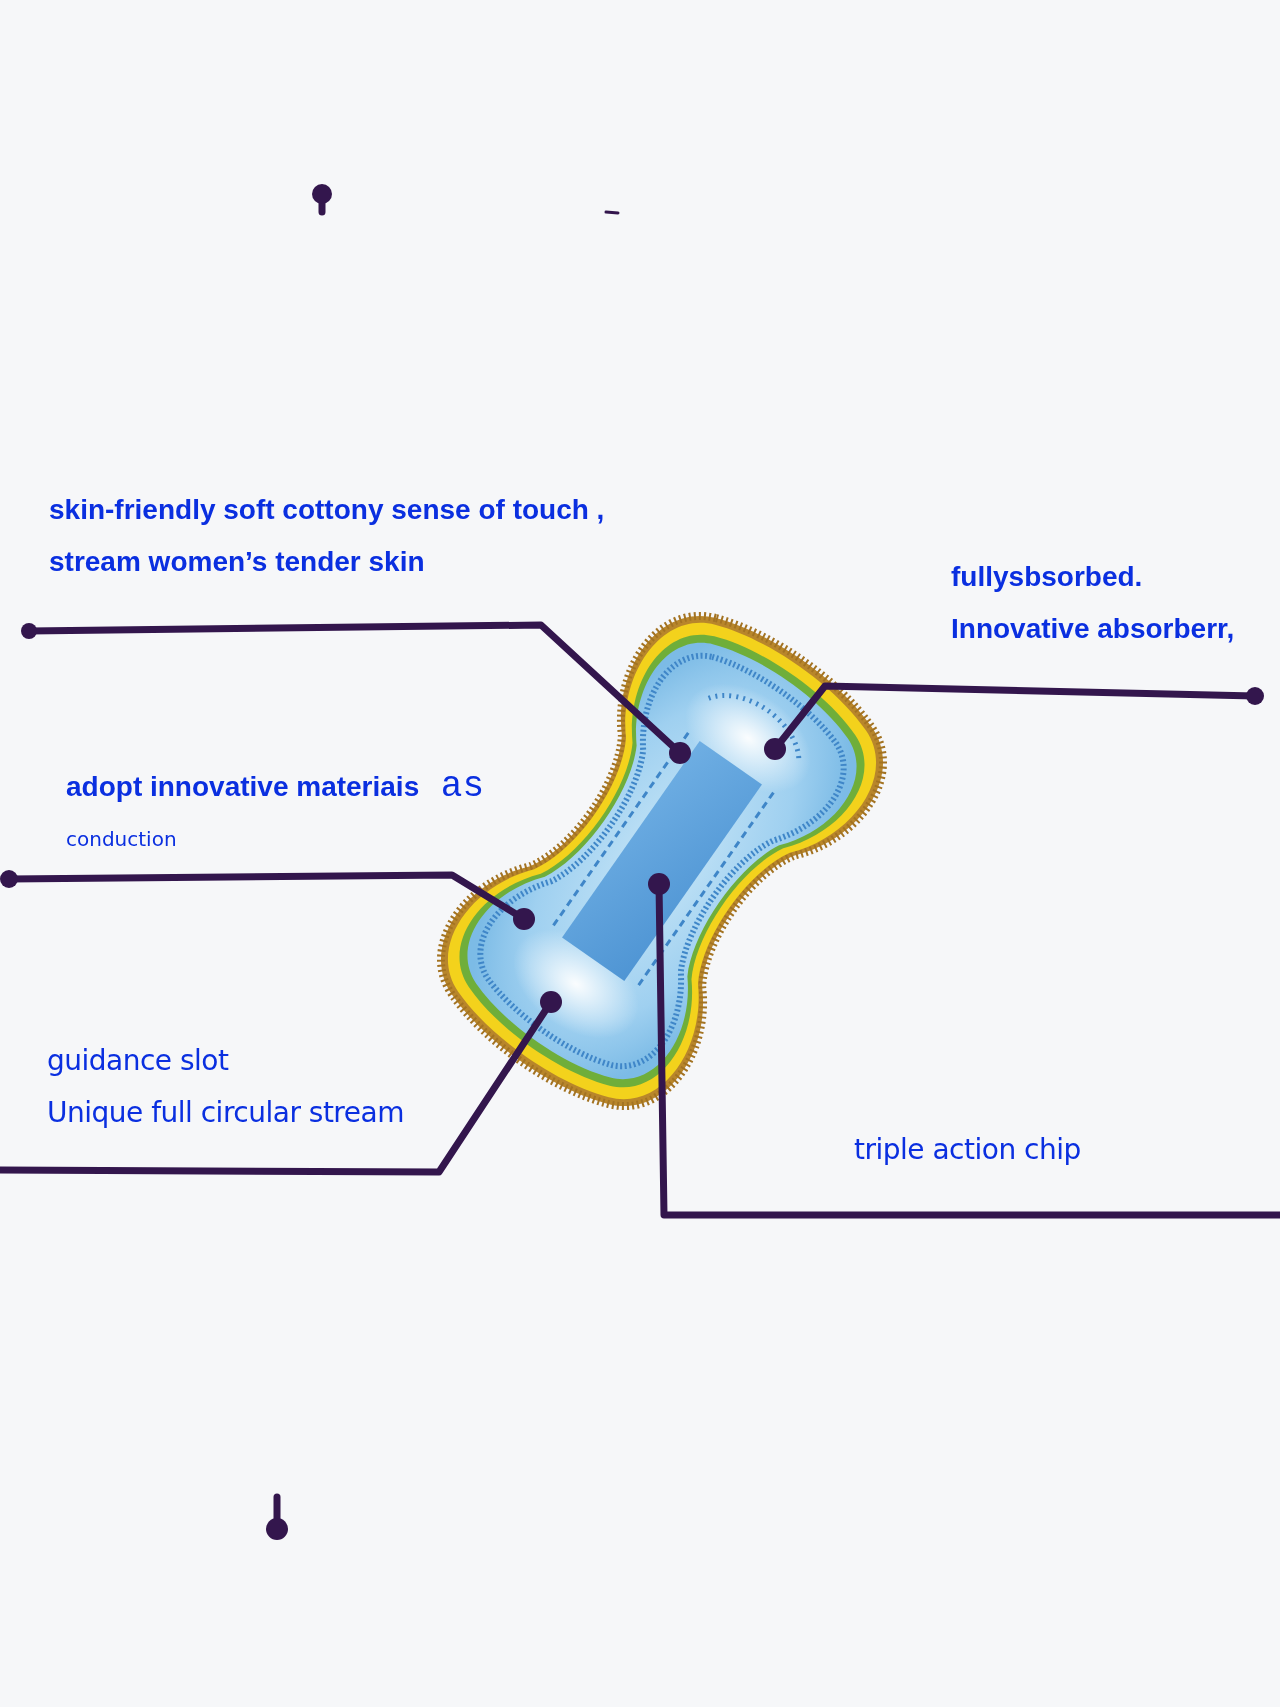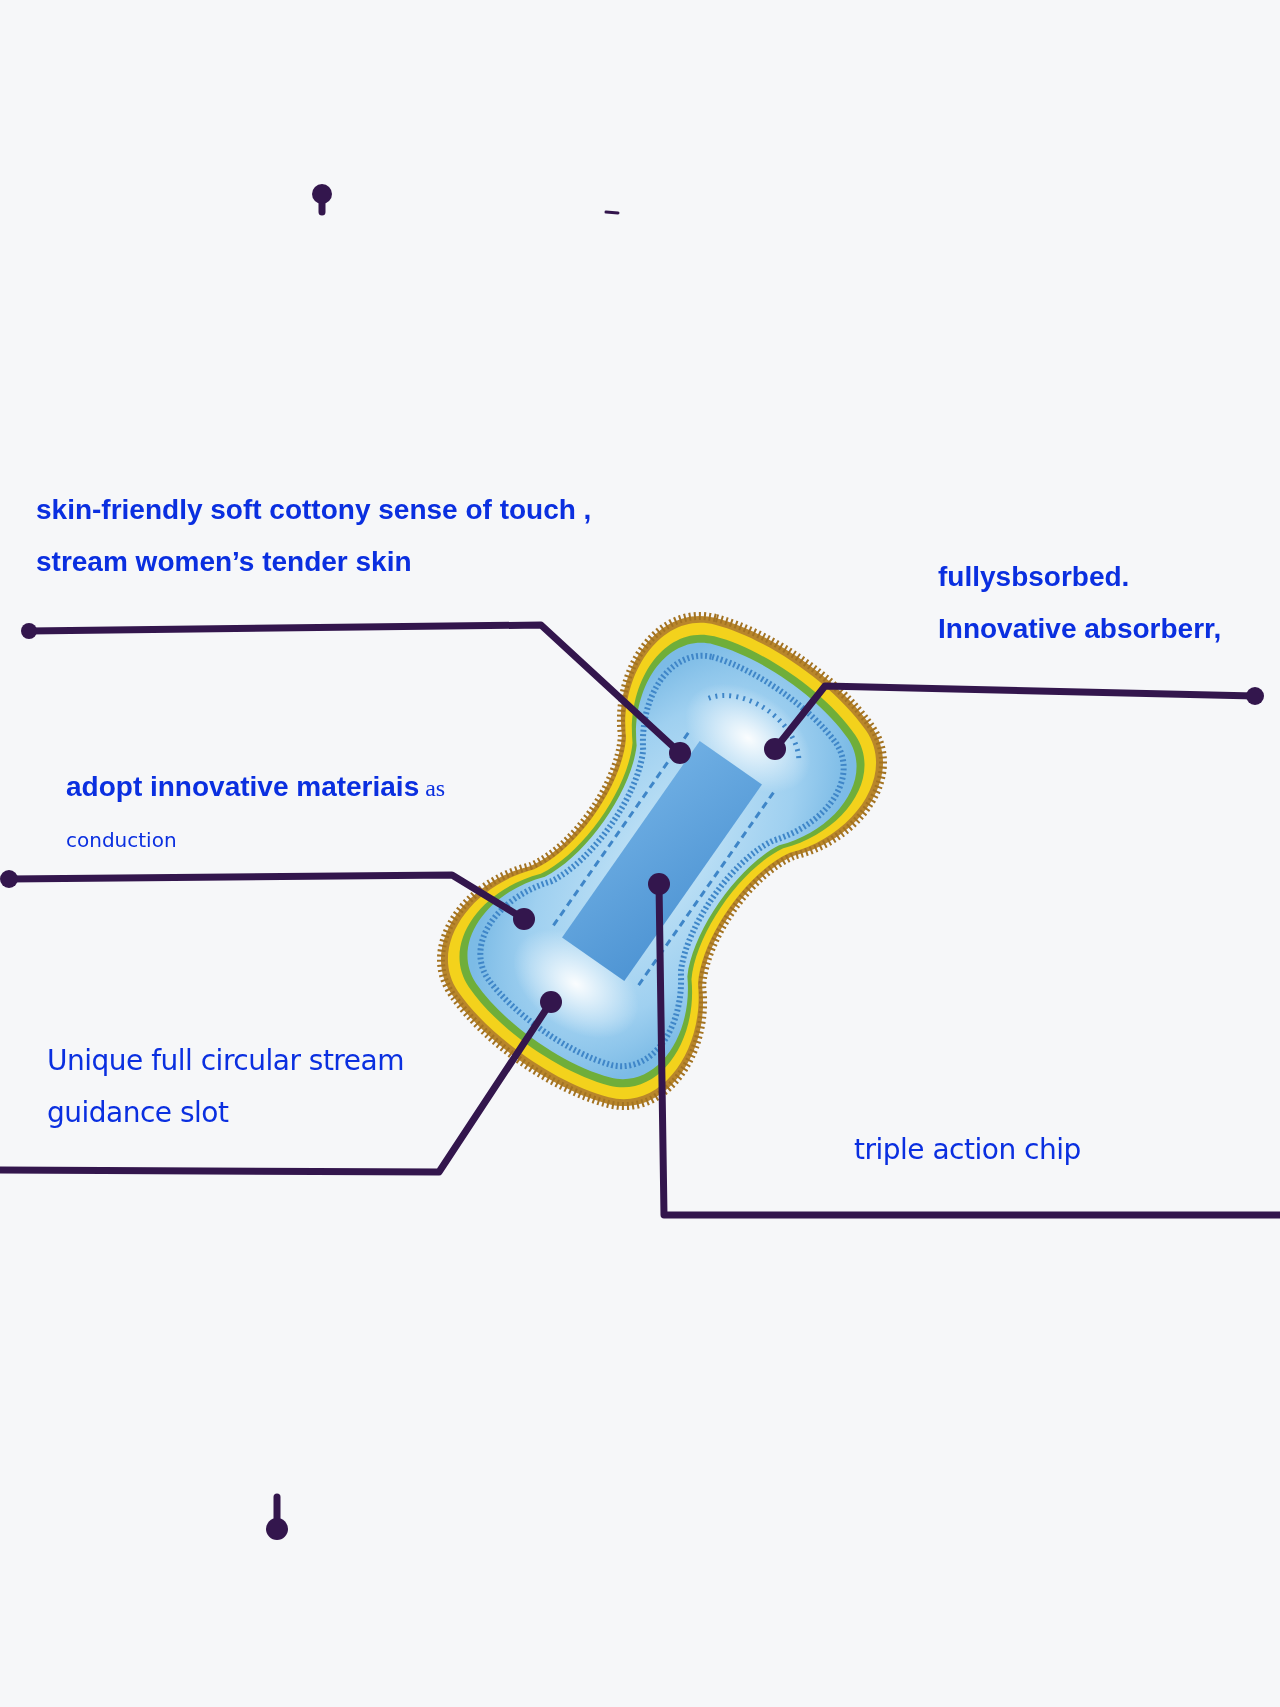--- a/index.html
+++ b/index.html
@@ -1,18 +1,18 @@
 <!DOCTYPE html>
 <html><head>
 <meta charset="utf-8">
 <style>
   html, body { margin:0; padding:0; }
   body { width:1280px; height:1707px; background:#f6f7f9; position:relative; overflow:hidden; }
   .label { position:absolute; color:#0a2fe0; font-size:29px; line-height:52px; white-space:nowrap; }
-  .label.bold { font-family:"Liberation Sans", sans-serif; font-weight:bold; font-size:28px; }
+  .label.bold { font-family:"Liberation Sans", sans-serif; font-weight:bold; font-size:28px;margin-left:13px; }
   .label.regular { font-family:"DejaVu Sans", sans-serif; font-weight:normal; font-size:28px; letter-spacing:-0.5px; }
   .label .line { display:block; }
   svg.canvas { position:absolute; left:0; top:0; }
 </style>
 </head>
 <body>
 
 <svg class="canvas" width="1280" height="1707" viewBox="0 0 1280 1707" xmlns="http://www.w3.org/2000/svg">
   <defs>
     <radialGradient id="padGrad" cx="50%" cy="50%" r="60%">
@@ -81,24 +81,24 @@
   <span class="line">skin-friendly soft cottony sense of touch ,</span>
   <span class="line">stream women’s tender skin</span>
 </div>
 
 <div class="label bold" style="left:938px; top:551px;">
   <span class="line">fullysbsorbed.</span>
   <span class="line">Innovative absorberr,</span>
 </div>
 
 <div class="label" style="left:66px; top:760px;">
-  <span class="line"><span class="label-inline" style="font-family:'Liberation Sans', sans-serif; font-weight:bold; font-size:28px;">adopt innovative materiais</span><span style="font-family:Liberation Serif, serif; font-size:24px;"> as</span></span>
+  <span class="line"><span class="label-inline" style="font-family:'Liberation Sans', sans-serif; font-weight:bold; font-size:28px;">adopt innovative materiais</span><span style="font-family:Liberation Mono, monospace; font-size:36px;"> as</span></span>
   <span class="line" style="font-family:'DejaVu Sans', sans-serif; font-size:20px;">conduction</span>
 </div>
 
 <div class="label regular" style="left:47px; top:1035px;">
+  <span class="line">guidance slot</span>
   <span class="line">Unique full circular stream</span>
-  <span class="line">guidance slot</span>
 </div>
 
 <div class="label regular" style="left:854px; top:1124px;">
   <span class="line">triple action chip</span>
 </div>
 
 </body></html>

